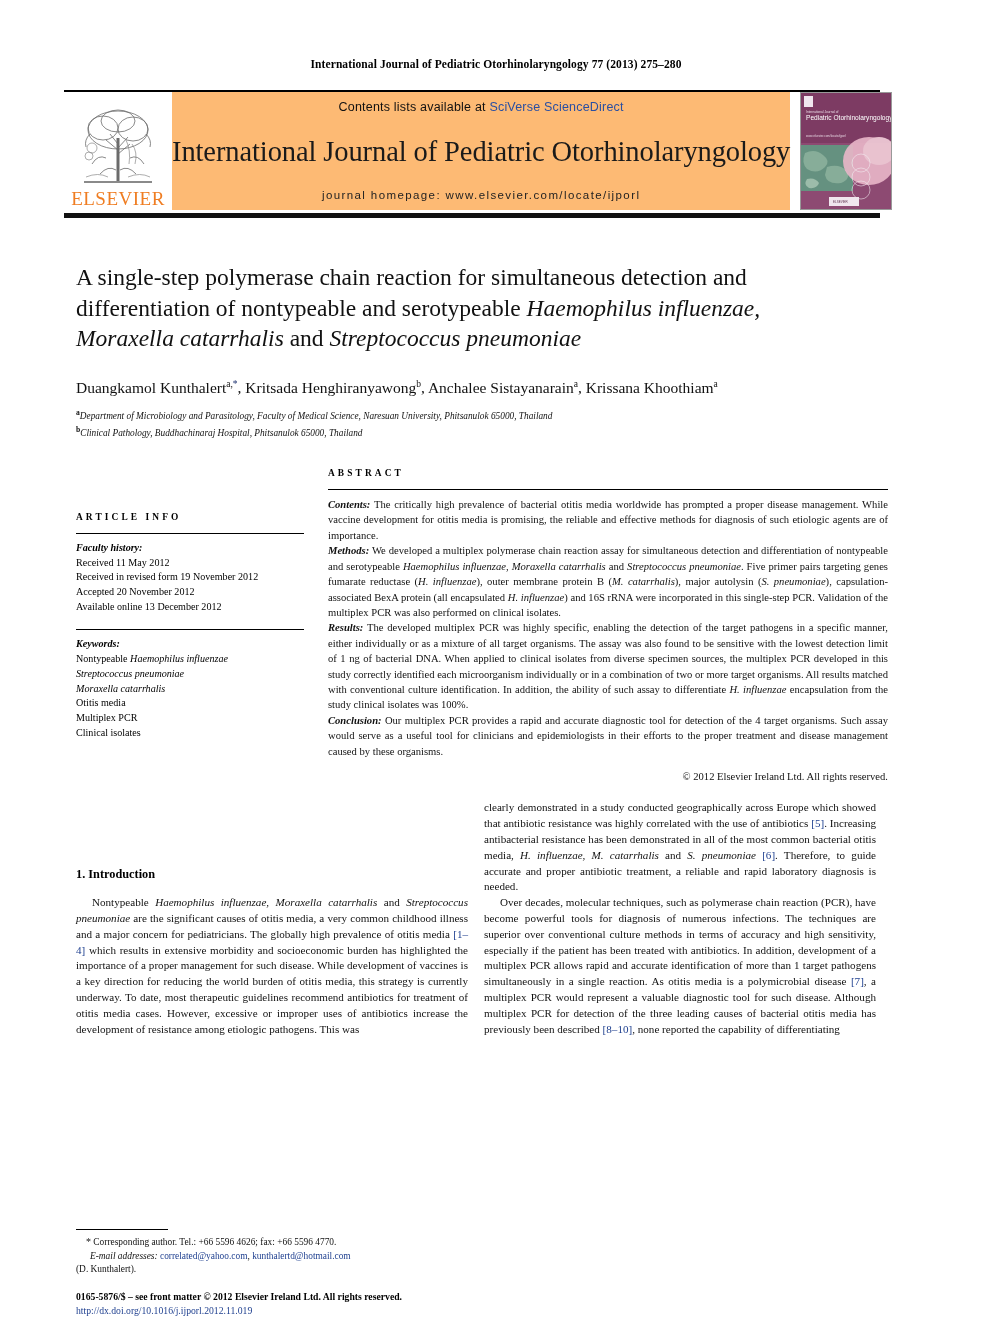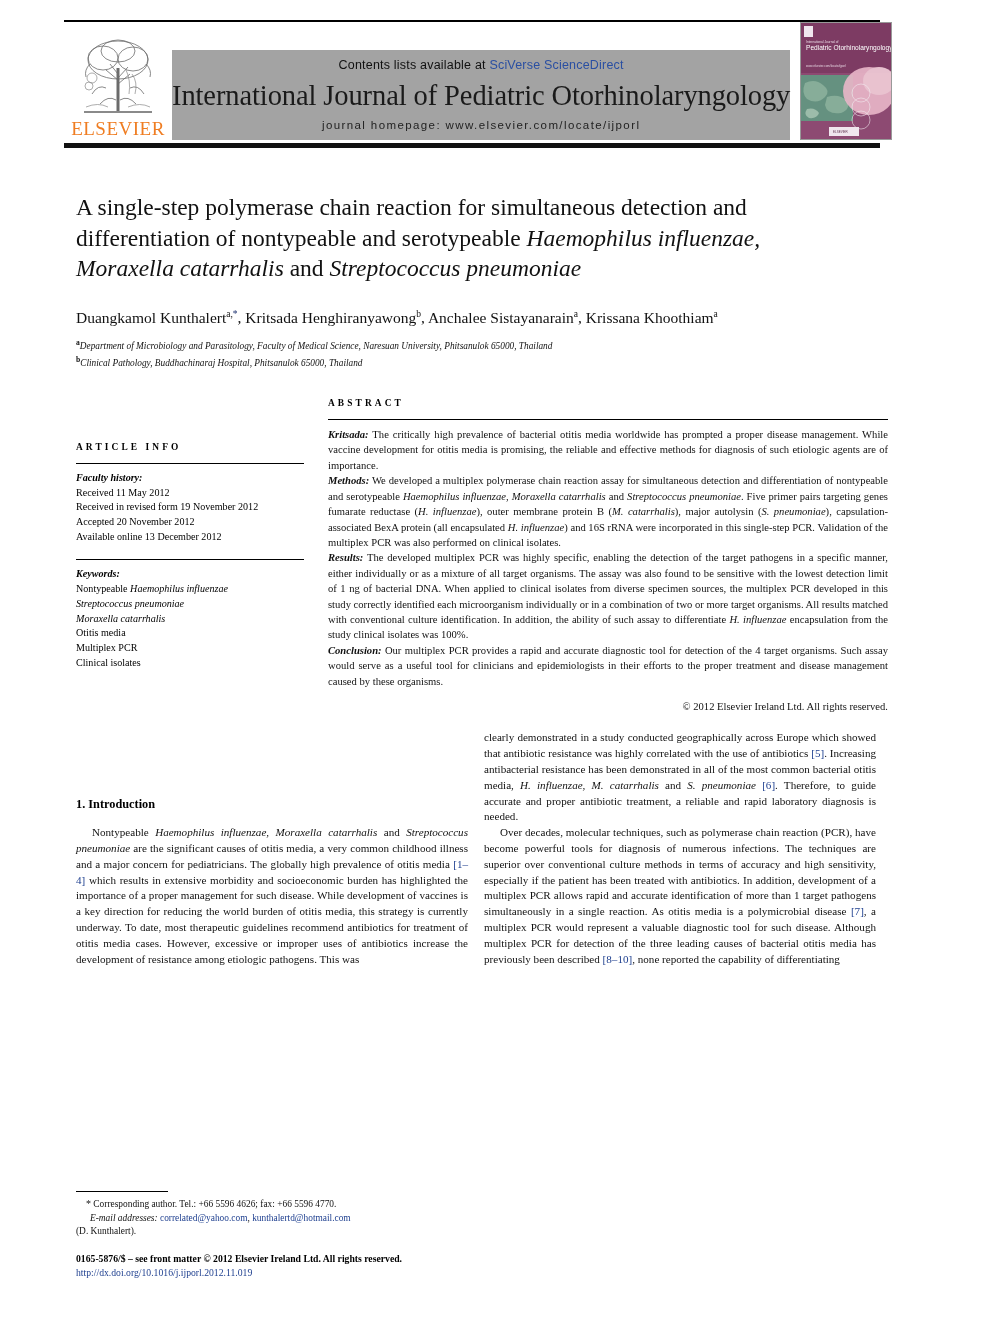--- a/index.html
+++ b/index.html
@@ -55,27 +55,26 @@
   .elsevier-word {
     font-family: "Liberation Serif", serif;
     font-size: 19px;
     color: #ef7d22;
     letter-spacing: 0.5px;
     line-height: 1;
     margin-top: 1px;
   }
   .masthead-center {
     flex: 1 1 auto;
-    background: #a3a3a3;
+    background: #fdba74;
     display: flex;
     flex-direction: column;
     justify-content: space-between;
     align-items: center;
     padding: 8px 0 9px 0;
-    margin-top: 28px;
   }
   .contents-line {
     font-family: "Liberation Sans", sans-serif;
     font-size: 12.5px;
     color: #111;
     letter-spacing: 0.2px;
   }
   .contents-line .sd { color: #2a4fa2; }
   .journal-title {
     font-family: "Liberation Serif", serif;
@@ -223,20 +222,21 @@
     line-height: 1.5;
     font-weight: bold;
   }
   .doi { color: #1e3f8f; font-weight: normal; }
 </style>
 </head>
 <body>
 
 <div class="page">
 
+  <div class="running-head">International Journal of Pediatric Otorhinolaryngology 77 (2013) 275–280</div>
 
   <div class="masthead-wrap">
     <div class="rule-top"></div>
     <div class="masthead">
 
       <div class="elsevier-logo">
         <svg class="tree-svg" width="96" height="84" viewBox="0 0 96 84">
           <g fill="none" stroke="#6b6b6b" stroke-width="0.8">
             <path d="M48 78 L48 34" stroke-width="3"></path>
             <path d="M48 46 L36 36 M48 50 L60 40 M48 40 L40 30 M48 44 L58 33"></path>
@@ -339,21 +339,21 @@
           <div>Multiplex PCR</div>
           <div>Clinical isolates</div>
         </div>
       </div>
     </div>
 
     <div class="col-abs">
       <div class="smallcaps-head">ABSTRACT</div>
       <div class="hr-thin"></div>
       <div class="abs-body">
-        <div class="seg"><span class="seclbl">Kritsada:</span><span> The critically high prevalence of bacterial otitis media worldwide has prompted a proper disease management. While vaccine development for otitis media is promising, the reliable and effective methods for diagnosis of such etiologic agents are of importance.</span></div>
+        <div class="seg"><span class="seclbl">Contents:</span><span> The critically high prevalence of bacterial otitis media worldwide has prompted a proper disease management. While vaccine development for otitis media is promising, the reliable and effective methods for diagnosis of such etiologic agents are of importance.</span></div>
         <div class="seg"><span class="seclbl">Methods:</span><span> We developed a multiplex polymerase chain reaction assay for simultaneous detection and differentiation of nontypeable and serotypeable <i>Haemophilus influenzae</i>, <i>Moraxella catarrhalis</i> and <i>Streptococcus pneumoniae</i>. Five primer pairs targeting genes fumarate reductase (<i>H. influenzae</i>), outer membrane protein B (<i>M. catarrhalis</i>), major autolysin (<i>S. pneumoniae</i>), capsulation-associated BexA protein (all encapsulated <i>H. influenzae</i>) and 16S rRNA were incorporated in this single-step PCR. Validation of the multiplex PCR was also performed on clinical isolates.</span></div>
         <div class="seg"><span class="seclbl">Results:</span><span> The developed multiplex PCR was highly specific, enabling the detection of the target pathogens in a specific manner, either individually or as a mixture of all target organisms. The assay was also found to be sensitive with the lowest detection limit of 1 ng of bacterial DNA. When applied to clinical isolates from diverse specimen sources, the multiplex PCR developed in this study correctly identified each microorganism individually or in a combination of two or more target organisms. All results matched with conventional culture identification. In addition, the ability of such assay to differentiate <i>H. influenzae</i> encapsulation from the study clinical isolates was 100%.</span></div>
         <div class="seg"><span class="seclbl">Conclusion:</span><span> Our multiplex PCR provides a rapid and accurate diagnostic tool for detection of the 4 target organisms. Such assay would serve as a useful tool for clinicians and epidemiologists in their efforts to the proper treatment and disease management caused by these organisms.</span></div>
         <div class="copyright">© 2012 Elsevier Ireland Ltd. All rights reserved.</div>
       </div>
     </div>
 
   </div>
 
   <div class="body-cols">

